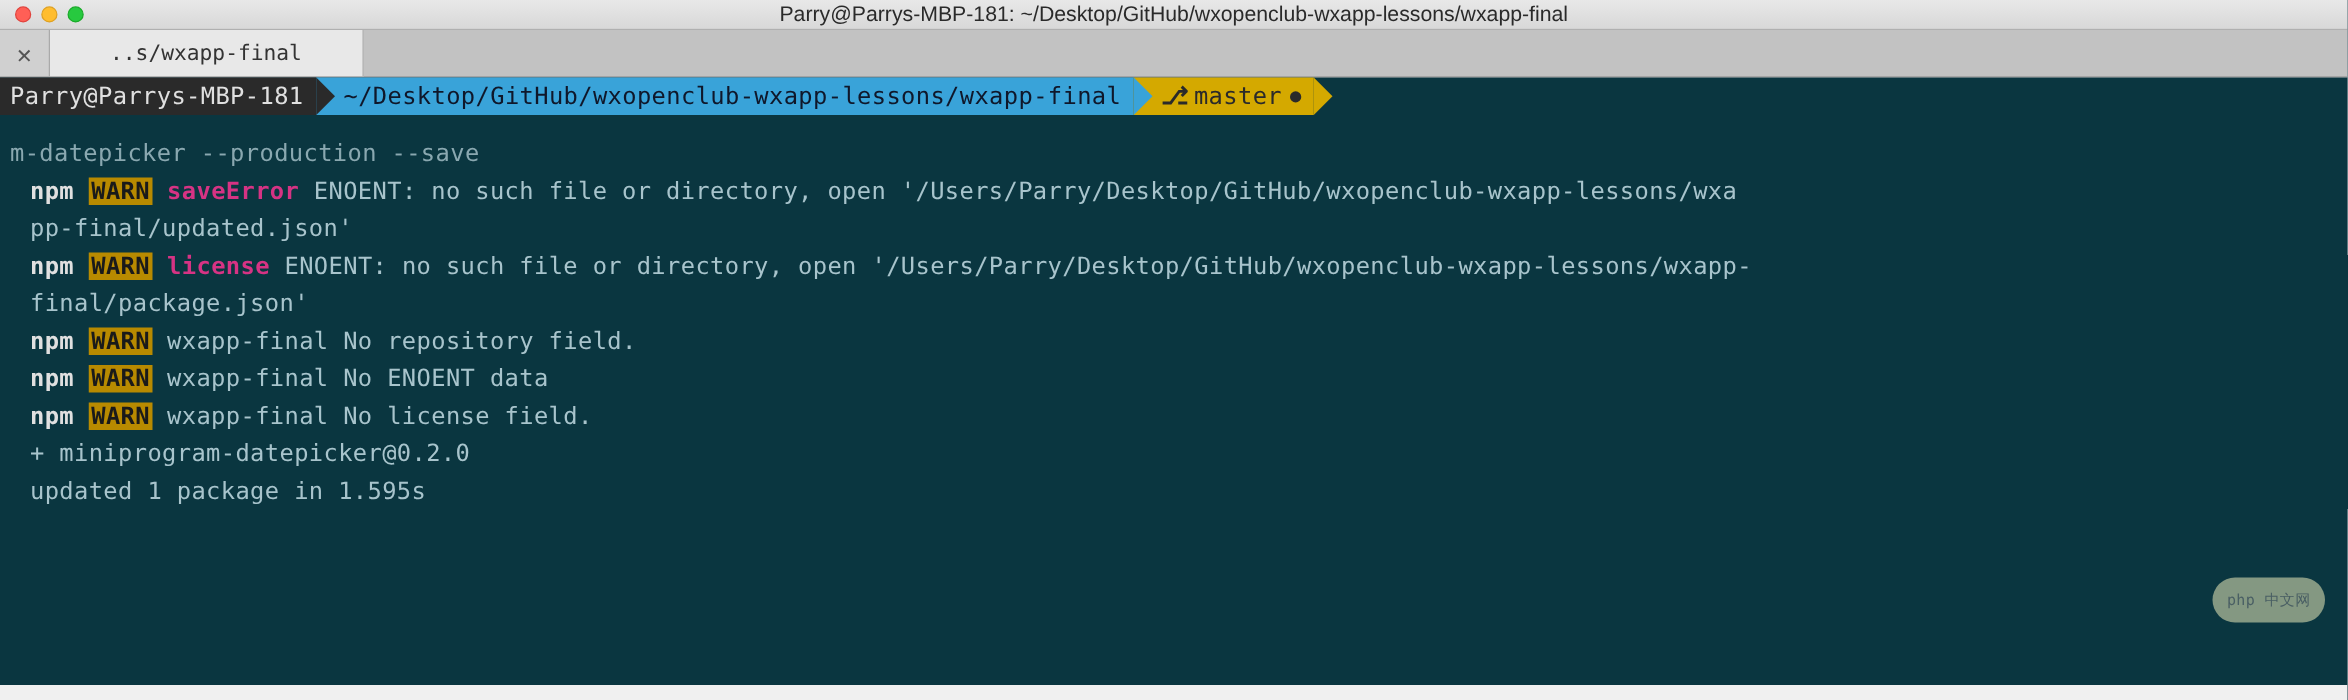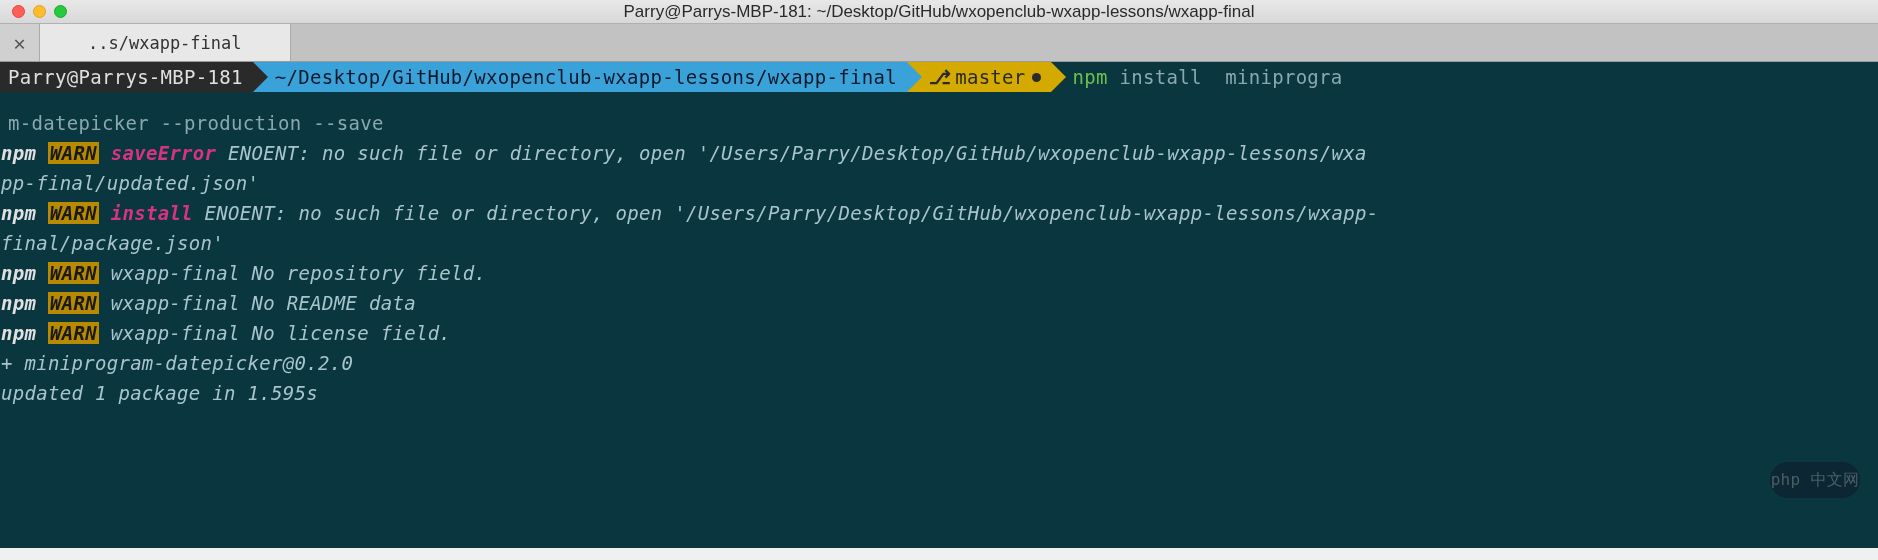--- a/index.html
+++ b/index.html
@@ -159,23 +159,22 @@
     }
     .cmd-keyword {
       color: #6cc04a;
     }
     .cmd-wrap {
       padding-left: 8px;
       color: #8aa8b0;
       margin-top: 16px;
     }
     .out-line {
-      padding-left: 1px;
+      padding-left: 24px;
       white-space: pre-wrap;
-      font-style: italic;
     }
     .npm-label {
       color: #e0e0e0;
       font-weight: bold;
     }
     .warn-label {
       background: #b88a00;
       color: #1a1a1a;
       font-weight: bold;
       padding: 0 2px;
@@ -189,27 +188,27 @@
     }
     .watermark {
       position: absolute;
       right: 18px;
       bottom: 62px;
       opacity: 0.5;
     }
     .wm-shape {
       width: 90px;
       height: 36px;
-      background: #0f172a;
+      background: #fef9c3;
       border-radius: 18px;
       display: flex;
       align-items: center;
       justify-content: center;
       color: #888;
-      font-size: 16px;
+      font-size: 12px;
     }
   </style>
 </head>
 <body>
 
 <div class="titlebar">
   <div class="traffic-lights">
     <div class="traffic-light traffic-red"></div>
     <div class="traffic-light traffic-yellow"></div>
     <div class="traffic-light traffic-green"></div>
@@ -222,30 +221,29 @@
   <div class="tab-active">
     <span>..s/wxapp-final</span>
   </div>
 </div>
 
 <div class="terminal">
   <div class="prompt-line">
     <span class="seg-user"><span>Parry@Parrys-MBP-181</span></span>
     <span class="seg-path"><span>~/Desktop/GitHub/wxopenclub-wxapp-lessons/wxapp-final</span></span>
     <span class="seg-branch"><span class="branch-icon">⎇</span><span>master</span><span class="branch-dot"></span></span>
-    <span class="cmd-rest"><span class="cmd-keyword">npm</span><span> install  miniprogra</span></span>
   </div>
   <div class="cmd-wrap">m-datepicker --production --save</div>
 
   <div class="out-line"><span class="npm-label">npm</span> <span class="warn-label">WARN</span> <span class="err-key">saveError</span><span class="plain"> ENOENT: no such file or directory, open '/Users/Parry/Desktop/GitHub/wxopenclub-wxapp-lessons/wxa</span></div>
   <div class="out-line plain">pp-final/updated.json'</div>
-  <div class="out-line"><span class="npm-label">npm</span> <span class="warn-label">WARN</span> <span class="err-key">install</span><span class="plain"> ENOENT: no such file or directory, open '/Users/Parry/Desktop/GitHub/wxopenclub-wxapp-lessons/wxapp-</span></div>
+  <div class="out-line"><span class="npm-label">npm</span> <span class="warn-label">WARN</span> <span class="err-key">license</span><span class="plain"> ENOENT: no such file or directory, open '/Users/Parry/Desktop/GitHub/wxopenclub-wxapp-lessons/wxapp-</span></div>
   <div class="out-line plain">final/package.json'</div>
   <div class="out-line"><span class="npm-label">npm</span> <span class="warn-label">WARN</span><span class="plain"> wxapp-final No repository field.</span></div>
-  <div class="out-line"><span class="npm-label">npm</span> <span class="warn-label">WARN</span><span class="plain"> wxapp-final No README data</span></div>
+  <div class="out-line"><span class="npm-label">npm</span> <span class="warn-label">WARN</span><span class="plain"> wxapp-final No ENOENT data</span></div>
   <div class="out-line"><span class="npm-label">npm</span> <span class="warn-label">WARN</span><span class="plain"> wxapp-final No license field.</span></div>
 
   <div class="out-line plain"></div>
   <div class="out-line plain">+ miniprogram-datepicker@0.2.0</div>
   <div class="out-line plain">updated 1 package in 1.595s</div>
 
   <div class="watermark">
     <div class="wm-shape">php 中文网</div>
   </div>
 </div>

